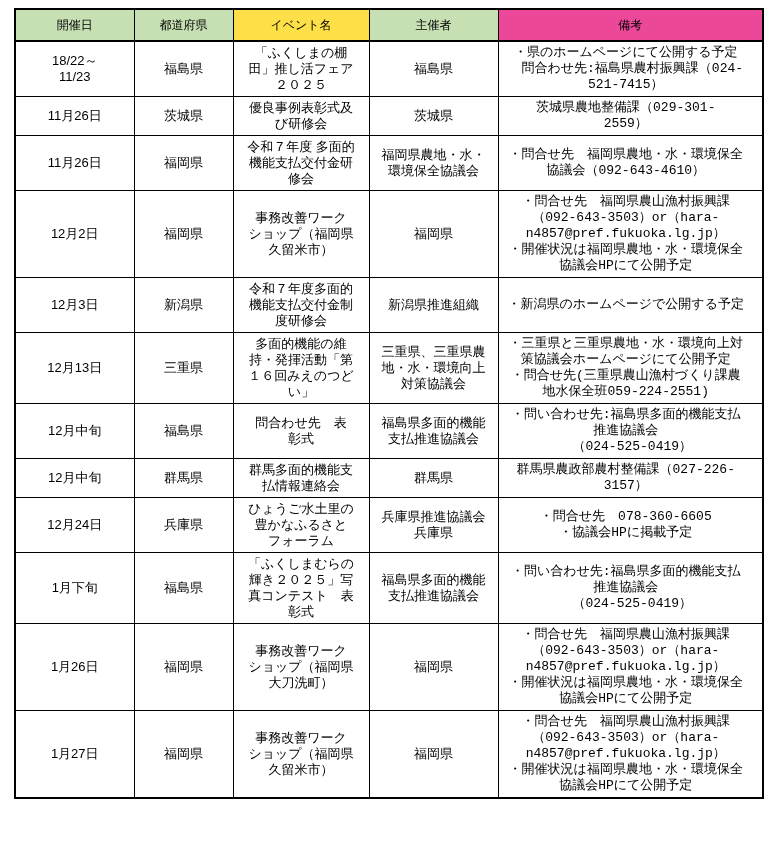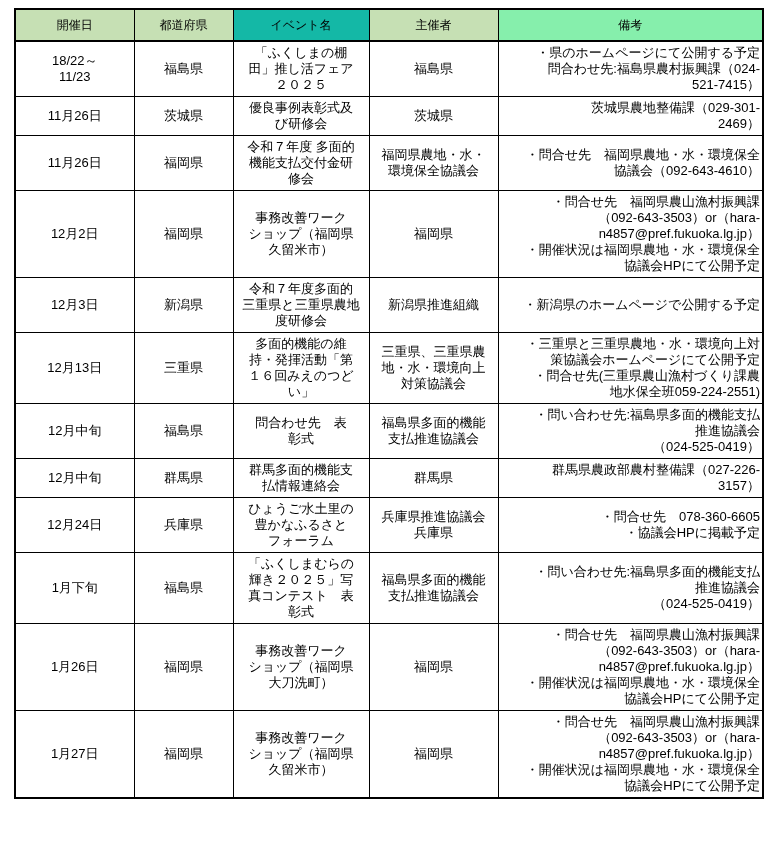--- a/index.html
+++ b/index.html
@@ -35,23 +35,24 @@
     overflow: hidden;
     word-break: break-all;
   }
   table.events th {
     font-size: 12px;
     font-weight: normal;
     padding: 7px 0;
     border-bottom: 2px solid #000000;
   }
   table.events td.remarks {
-    text-align: right;
+    text-align: center;
     padding-left: 3px;
-    padding-right: 2px;
+    padding-right: 12px;
+    font-family: Liberation Mono, monospace;
   }
   col.c-date   { width: 119px; }
   col.c-pref   { width: 99px; }
   col.c-event  { width: 136px; }
   col.c-org    { width: 129px; }
   col.c-remark { width: 265px; }
 </style>
 </head>
 <body>
 
@@ -61,23 +62,23 @@
       <col class="c-date">
       <col class="c-pref">
       <col class="c-event">
       <col class="c-org">
       <col class="c-remark">
     </colgroup>
     <thead>
       <tr>
         <th style="background: rgb(198, 224, 180);">開催日</th>
         <th style="background: rgb(198, 224, 180); margin-top: 16px;">都道府県</th>
-        <th style="background: #14b8a6;">イベント名</th>
+        <th style="background: #fde047;">イベント名</th>
         <th style="background: rgb(198, 224, 180); font-family: Liberation Serif, serif;">主催者</th>
-        <th style="background: #86efac; font-family: Liberation Serif, serif;">備考</th>
+        <th style="background: #ec4899; font-family: Liberation Serif, serif;">備考</th>
       </tr>
     </thead>
     <tbody>
         <tr>
           <td>18/22～
 11/23</td>
           <td>福島県</td>
           <td>「ふくしまの棚
 田」推し活フェア
 ２０２５</td>
@@ -86,21 +87,21 @@
 　問合わせ先:福島県農村振興課（024-
 521-7415）</td>
         </tr>
         <tr>
           <td>11月26日</td>
           <td>茨城県</td>
           <td>優良事例表彰式及
 び研修会</td>
           <td>茨城県</td>
           <td class="remarks">茨城県農地整備課（029-301-
-2469）</td>
+2559）</td>
         </tr>
         <tr>
           <td>11月26日</td>
           <td>福岡県</td>
           <td>令和７年度 多面的
 機能支払交付金研
 修会</td>
           <td>福岡県農地・水・
 環境保全協議会</td>
           <td class="remarks">・問合せ先　福岡県農地・水・環境保全
@@ -116,21 +117,21 @@
           <td class="remarks">・問合せ先　福岡県農山漁村振興課
 （092-643-3503）or（hara-
 n4857@pref.fukuoka.lg.jp）
 ・開催状況は福岡県農地・水・環境保全
 協議会HPにて公開予定</td>
         </tr>
         <tr>
           <td>12月3日</td>
           <td>新潟県</td>
           <td>令和７年度多面的
-三重県と三重県農地
+機能支払交付金制
 度研修会</td>
           <td>新潟県推進組織</td>
           <td class="remarks">・新潟県のホームページで公開する予定</td>
         </tr>
         <tr>
           <td>12月13日</td>
           <td>三重県</td>
           <td>多面的機能の維
 持・発揮活動「第
 １６回みえのつど

